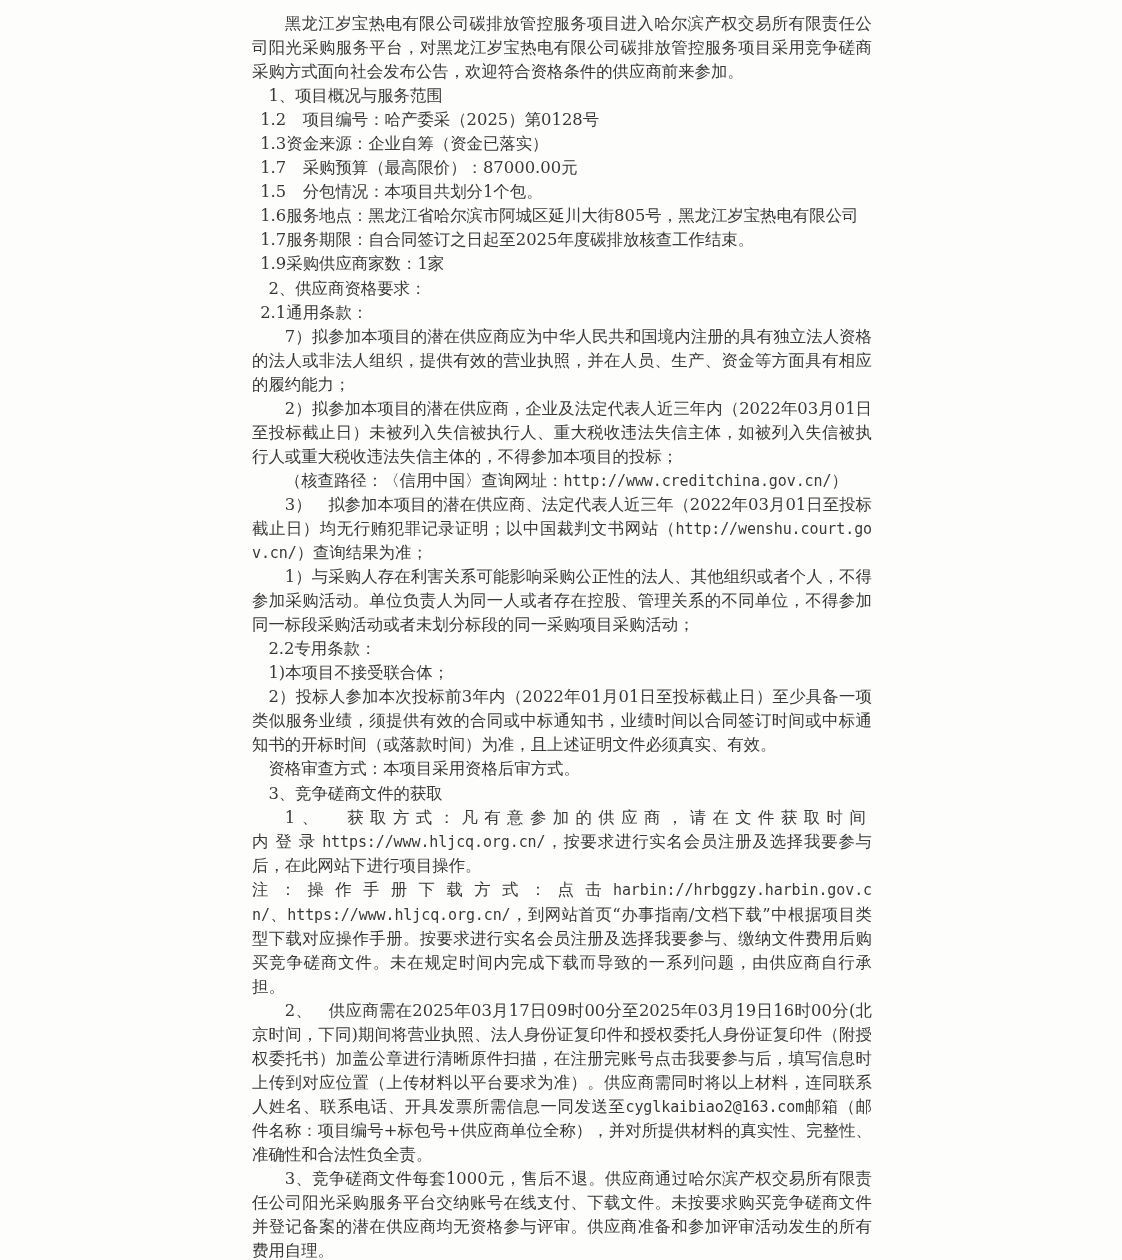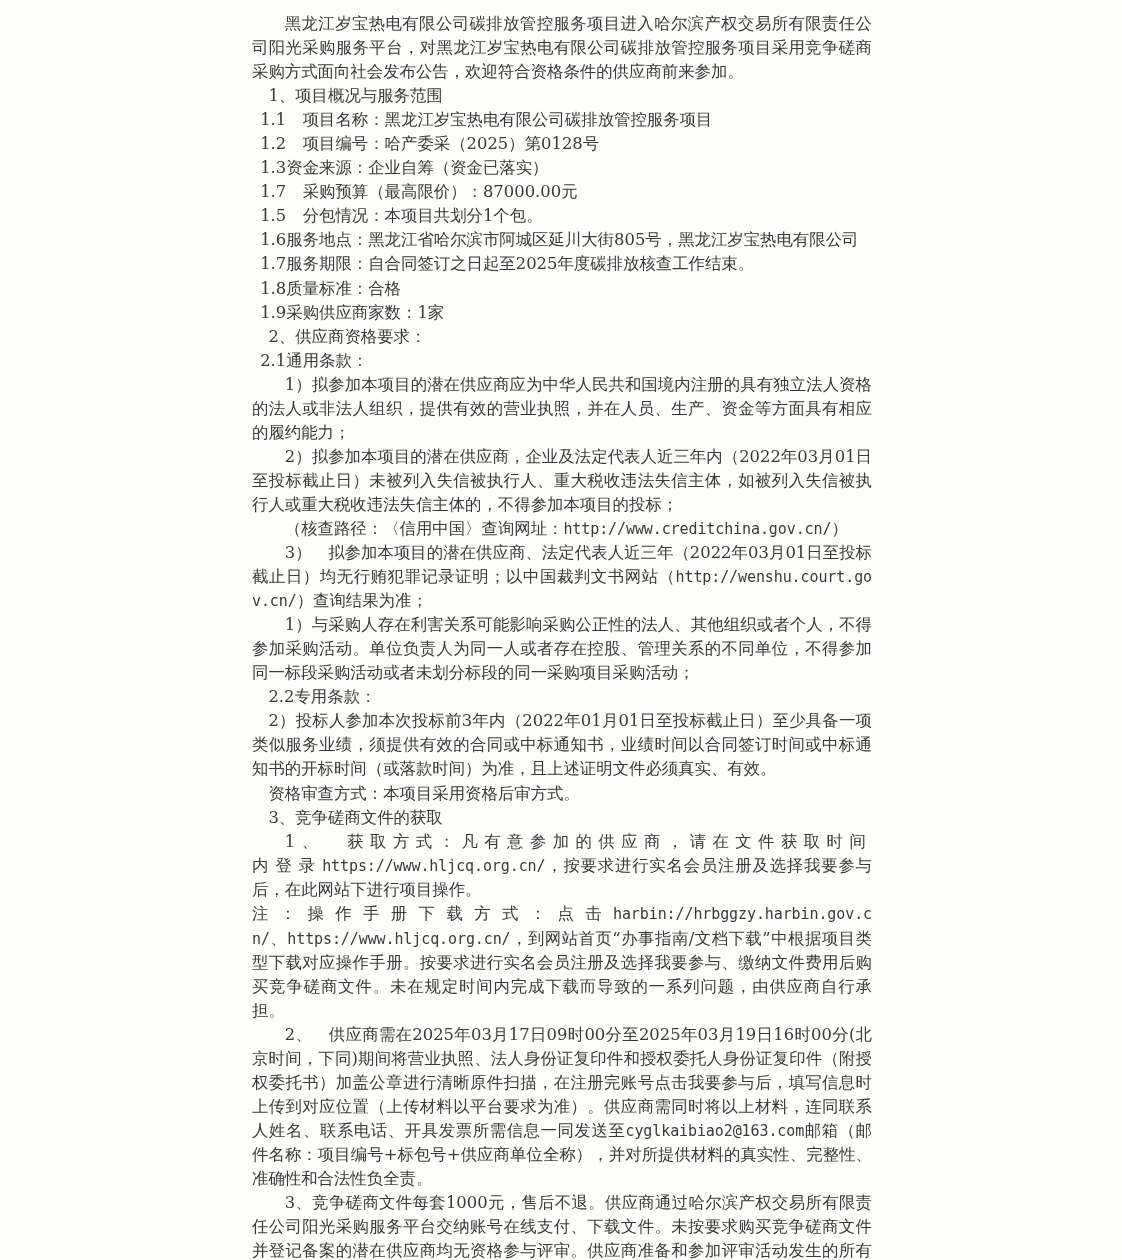--- a/index.html
+++ b/index.html
@@ -68,42 +68,41 @@
 </style>
 </head>
 <body>
 
 <div class="page">
   <div class="doc-body scan">
 
     <p class="p ind-2">黑龙江岁宝热电有限公司碳排放管控服务项目进入哈尔滨产权交易所有限责任公司阳光采购服务平台，对黑龙江岁宝热电有限公司碳排放管控服务项目采用竞争磋商采购方式面向社会发布公告，欢迎符合资格条件的供应商前来参加。</p>
 
     <p class="p ind-1">1、项目概况与服务范围</p>
-    <p class="p ind-05">1.1　项目名称：黑龙江岁宝热电有限公司碳排放管控服务项目</p>
     <p class="p ind-05">1.2　项目编号：哈产委采（2025）第0128号</p>
     <p class="p ind-05">1.3资金来源：企业自筹（资金已落实）</p>
     <p class="p ind-05">1.7　采购预算（最高限价）：87000.00元</p>
     <p class="p ind-05">1.5　分包情况：本项目共划分1个包。</p>
     <p class="p ind-05">1.6服务地点：黑龙江省哈尔滨市阿城区延川大街805号，黑龙江岁宝热电有限公司</p>
     <p class="p ind-05">1.7服务期限：自合同签订之日起至2025年度碳排放核查工作结束。</p>
-    <p class="p ind-05">1.8质量标准：合格</p>
     <p class="p ind-05">1.9采购供应商家数：1家</p>
 
     <p class="p ind-1">2、供应商资格要求：</p>
     <p class="p ind-05">2.1通用条款：</p>
-    <p class="p ind-2">1）拟参加本项目的潜在供应商应为中华人民共和国境内注册的具有独立法人资格的法人或非法人组织，提供有效的营业执照，并在人员、生产、资金等方面具有相应的履约能力；</p>
+    <p class="p ind-2">7）拟参加本项目的潜在供应商应为中华人民共和国境内注册的具有独立法人资格的法人或非法人组织，提供有效的营业执照，并在人员、生产、资金等方面具有相应的履约能力；</p>
     <p class="p ind-2">2）拟参加本项目的潜在供应商，企业及法定代表人近三年内（2022年03月01日至投标截止日）未被列入失信被执行人、重大税收违法失信主体，如被列入失信被执行人或重大税收违法失信主体的，不得参加本项目的投标；</p>
 
     <p class="p ind-2"><span>（核查路径：〈信用中国〉查询网址：</span><span class="mono">http://www.creditchina.gov.cn/</span><span>）</span></p>
 
     <p class="p ind-2"><span>3）　拟参加本项目的潜在供应商、法定代表人近三年（2022年03月01日至投标截止日）均无行贿犯罪记录证明；以中国裁判文书网站（</span><span class="mono">http://wenshu.court.gov.cn/</span><span>）查询结果为准；</span></p>
 
     <p class="p ind-2">1）与采购人存在利害关系可能影响采购公正性的法人、其他组织或者个人，不得参加采购活动。单位负责人为同一人或者存在控股、管理关系的不同单位，不得参加同一标段采购活动或者未划分标段的同一采购项目采购活动；</p>
 
     <p class="p ind-1">2.2专用条款：</p>
+    <p class="p ind-1">1)本项目不接受联合体；</p>
     <p class="p ind-1">2）投标人参加本次投标前3年内（2022年01月01日至投标截止日）至少具备一项类似服务业绩，须提供有效的合同或中标通知书，业绩时间以合同签订时间或中标通知书的开标时间（或落款时间）为准，且上述证明文件必须真实、有效。</p>
     <p class="p ind-1">资格审查方式：本项目采用资格后审方式。</p>
 
     <p class="p ind-1">3、竞争磋商文件的获取</p>
 
     <p class="p ind-2"><span class="tracked">1、　获取方式：凡有意参加的供应商，请在文件获取时间内登录</span><span class="mono">https://www.hljcq.org.cn/</span><span>，按要求进行实名会员注册及选择我要参与后，在此网站下进行项目操作。</span></p>
 
     <p class="p ind-0"><span class="tracked-note">注：操作手册下载方式：点击</span><span class="mono">harbin://hrbggzy.harbin.gov.cn/</span><span>、</span><span class="mono">https://www.hljcq.org.cn/</span><span>，到网站首页“办事指南/文档下载”中根据项目类型下载对应操作手册。按要求进行实名会员注册及选择我要参与、缴纳文件费用后购买竞争磋商文件。未在规定时间内完成下载而导致的一系列问题，由供应商自行承担。</span></p>
 
     <p class="p ind-2"><span>2、　供应商需在2025年03月17日09时00分至2025年03月19日16时00分(北京时间，下同)期间将营业执照、法人身份证复印件和授权委托人身份证复印件（附授权委托书）加盖公章进行清晰原件扫描，在注册完账号点击我要参与后，填写信息时上传到对应位置（上传材料以平台要求为准）。供应商需同时将以上材料，连同联系人姓名、联系电话、开具发票所需信息一同发送至</span><span class="mono">cyglkaibiao2@163.com</span><span>邮箱（邮件名称：项目编号+标包号+供应商单位全称），并对所提供材料的真实性、完整性、准确性和合法性负全责。</span></p>

